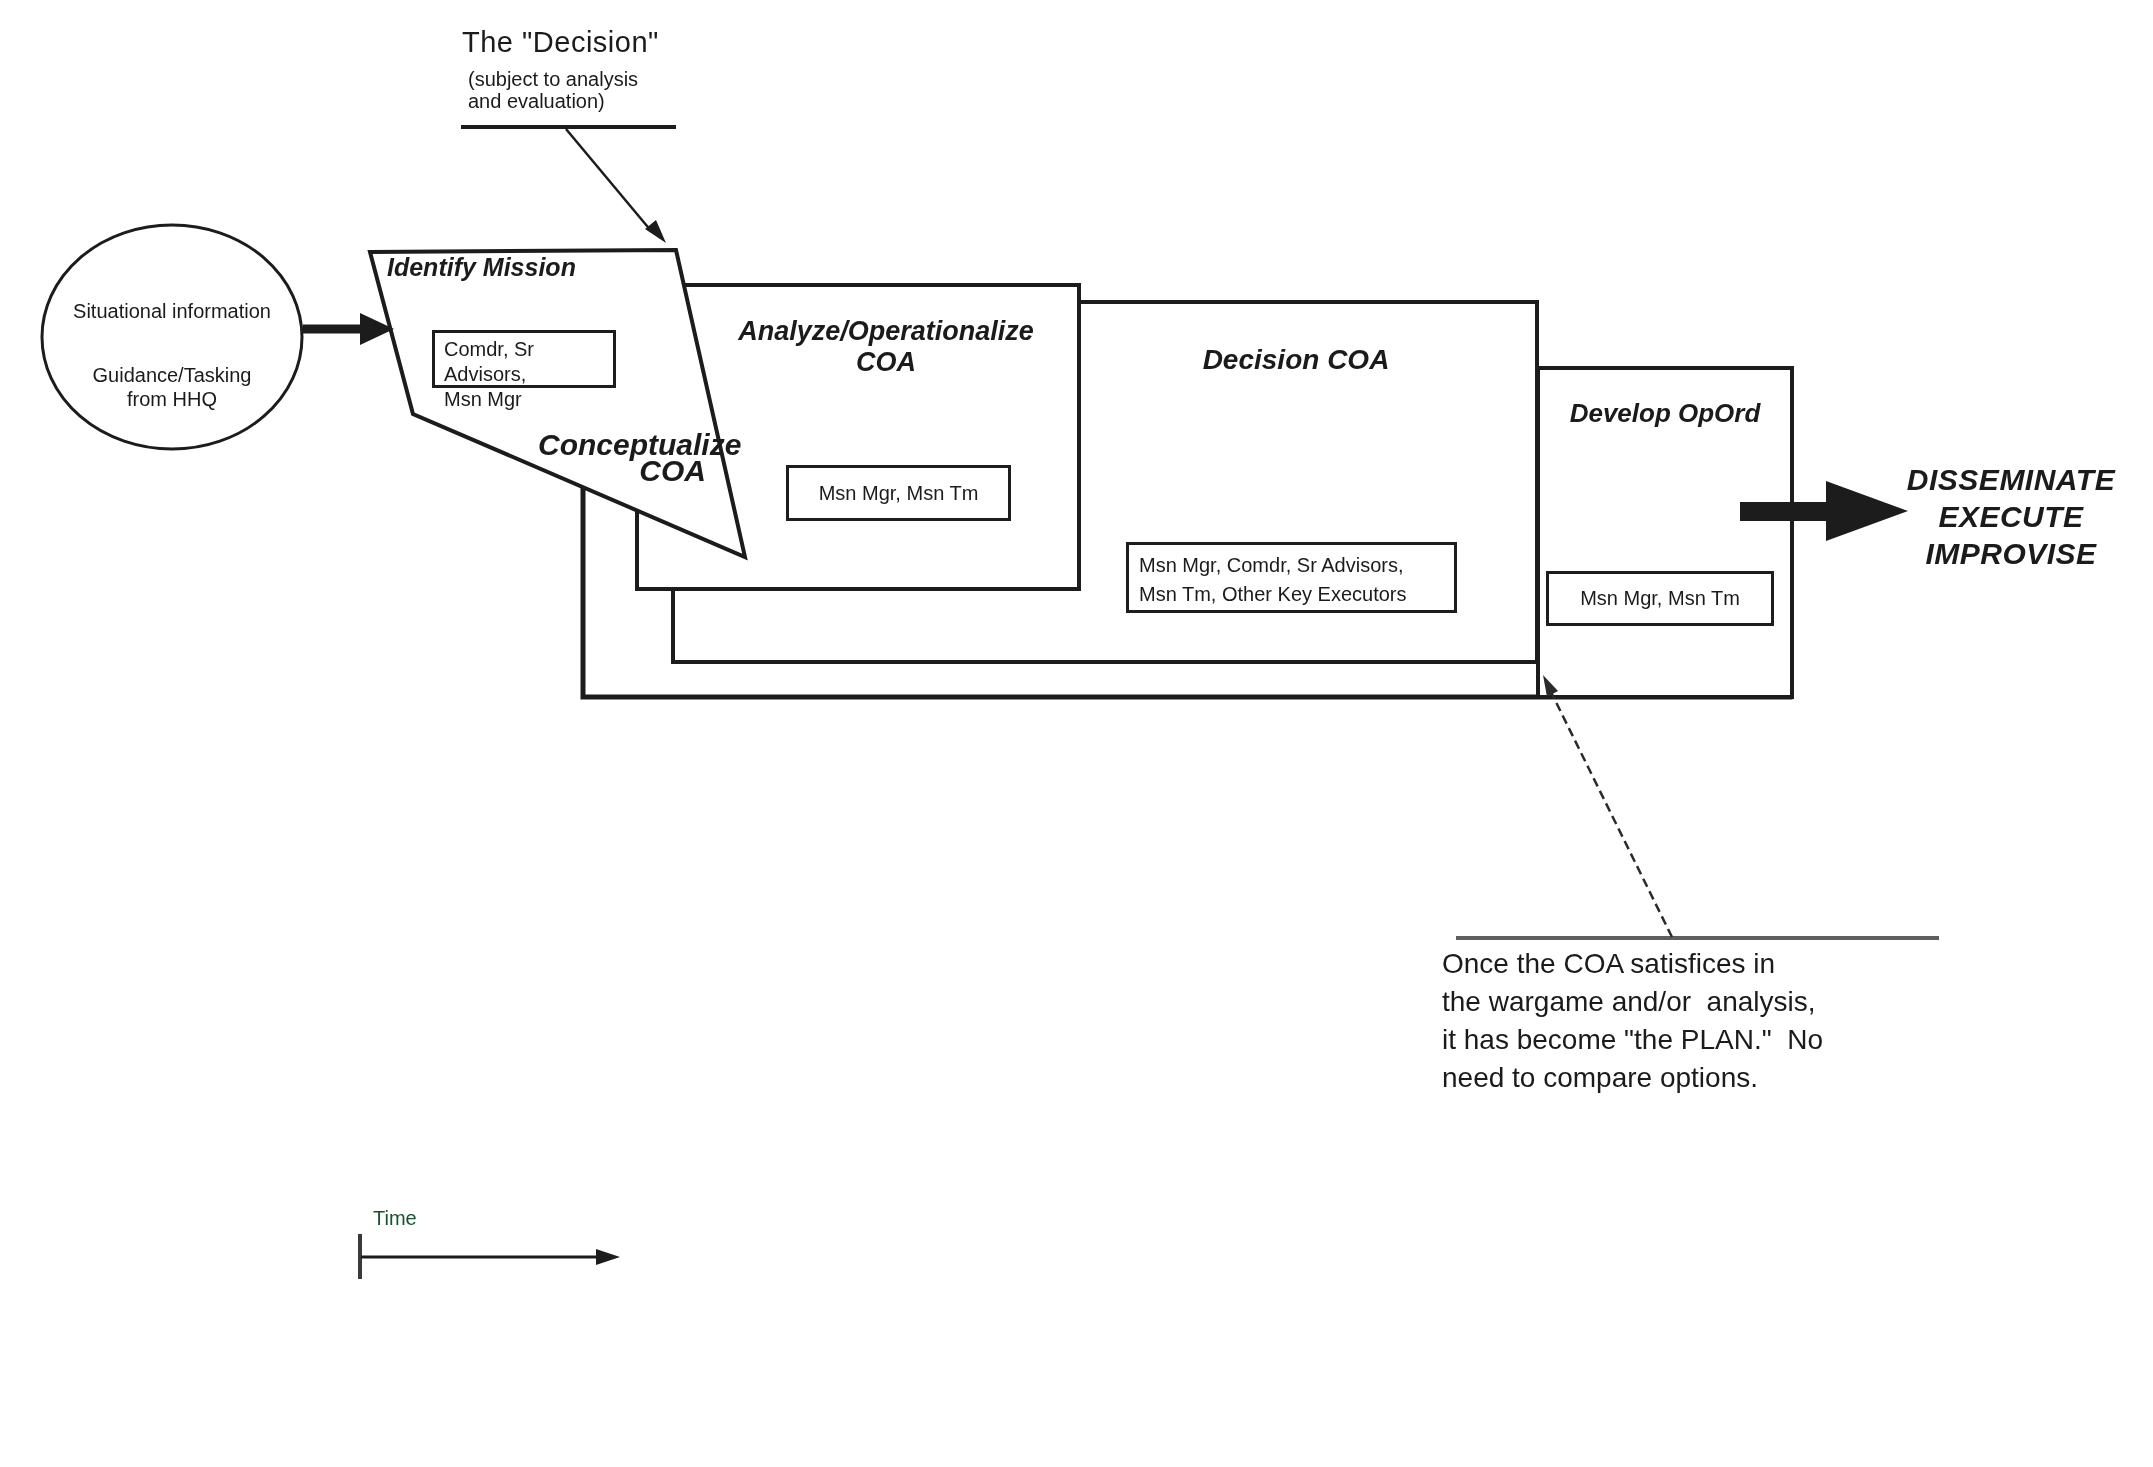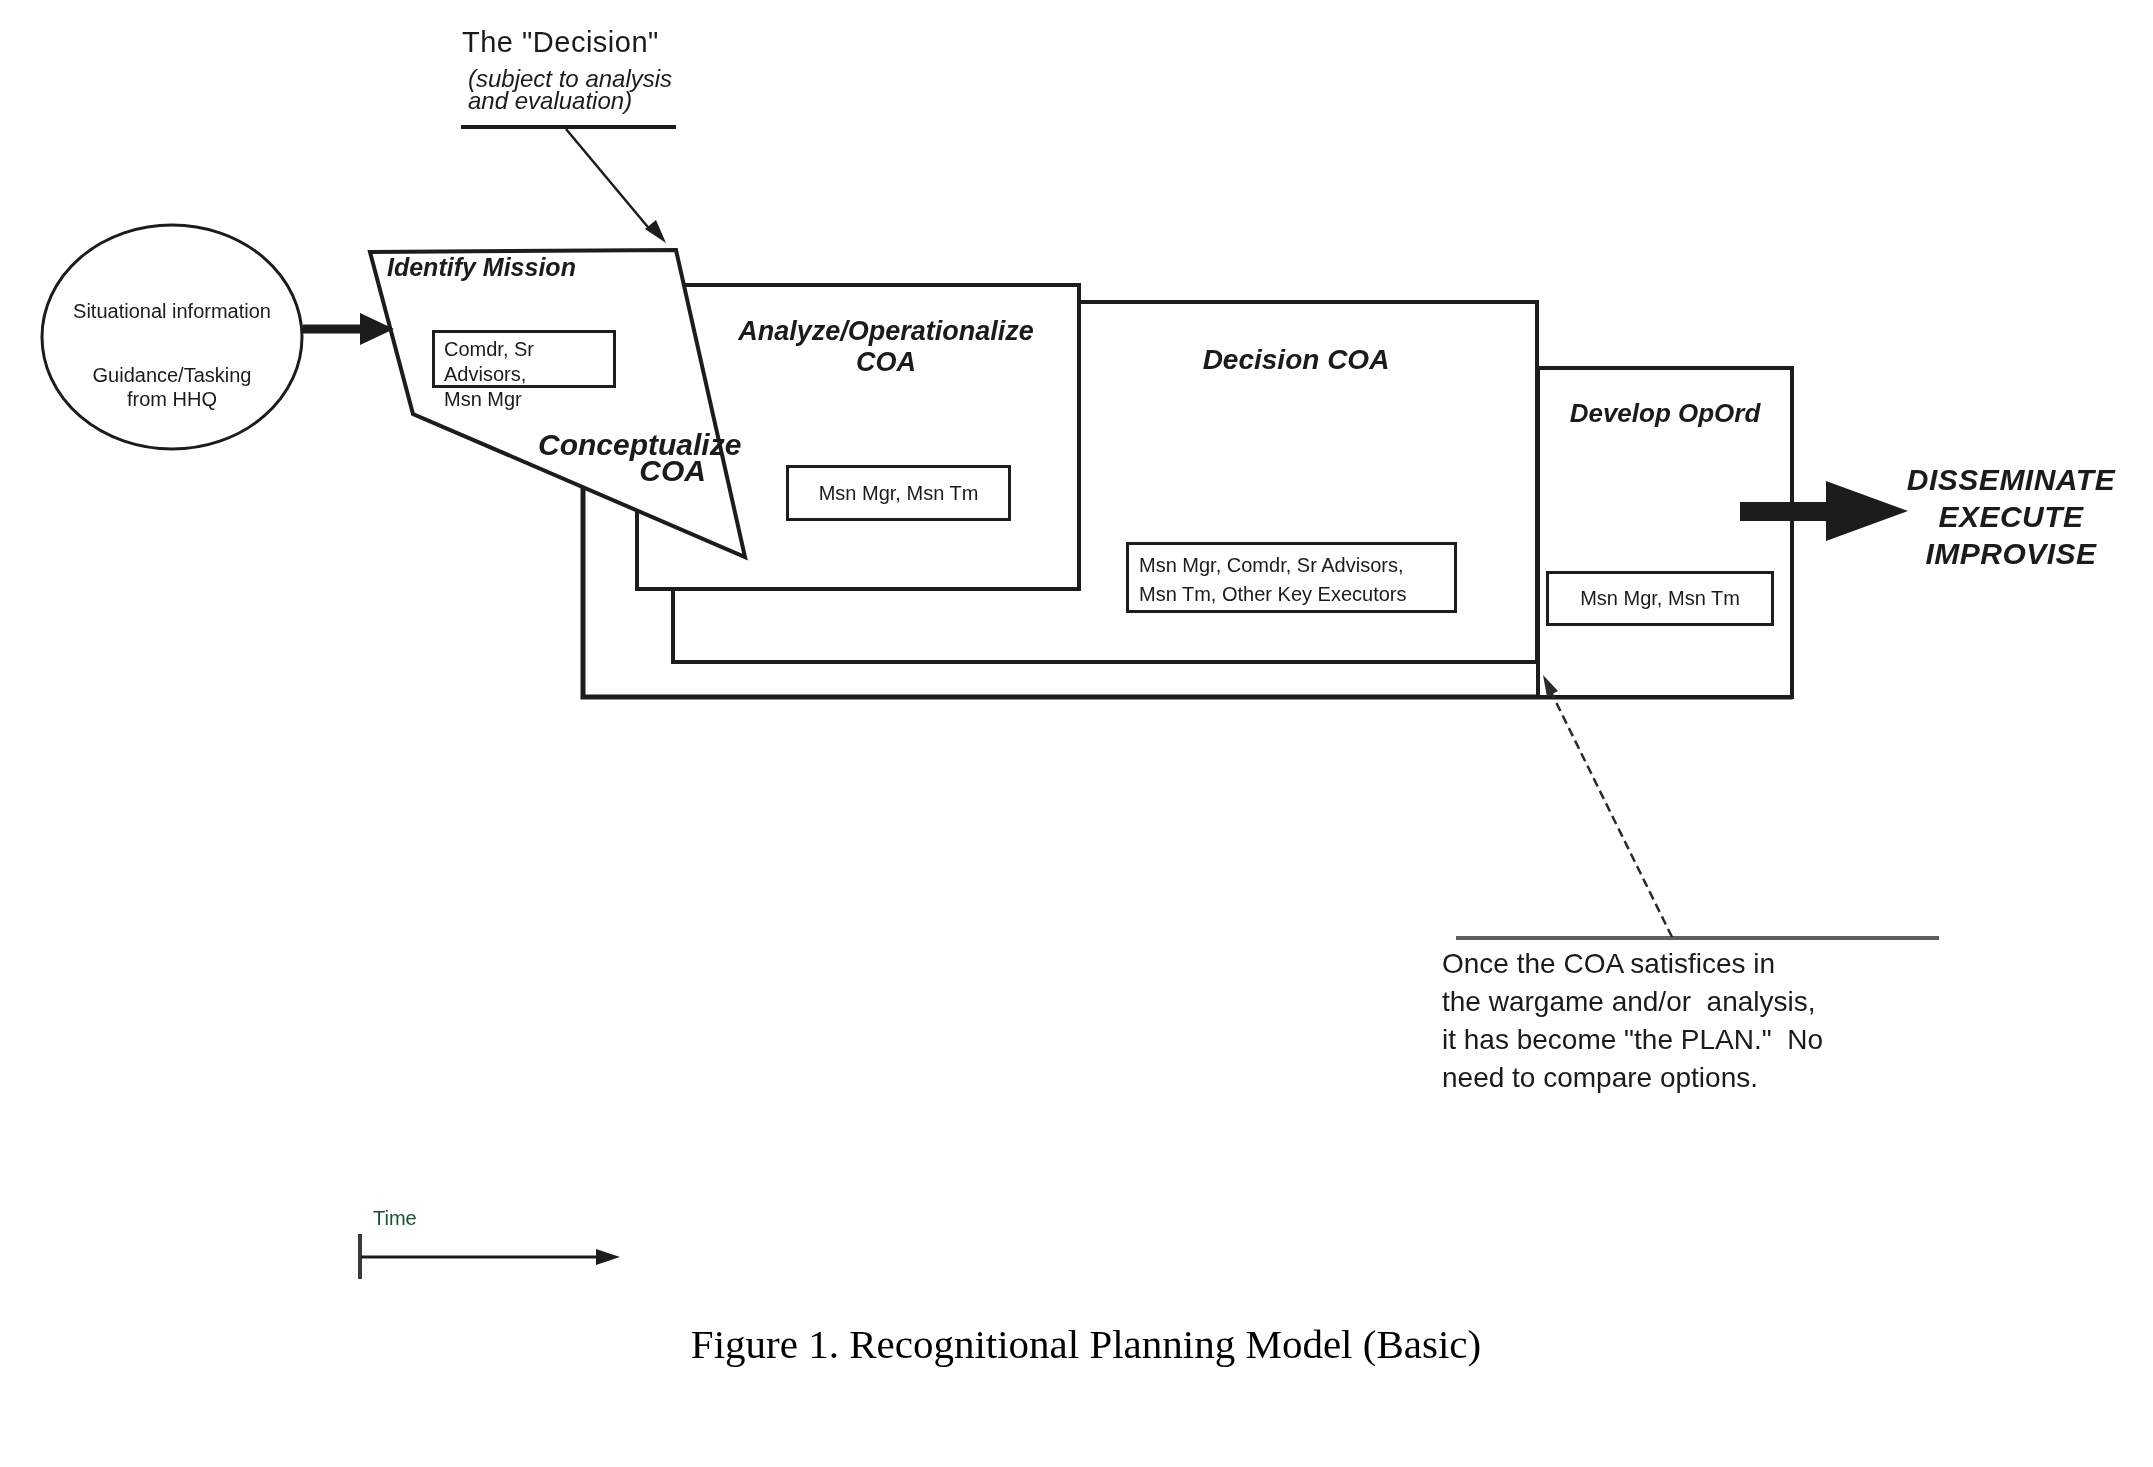--- a/index.html
+++ b/index.html
@@ -11,21 +11,21 @@
   .abs{position:absolute;}
   .pre{white-space:pre-wrap;}
   .ctr{transform:translateX(-50%);text-align:center;}
   .bi{font-weight:700;font-style:italic;}
   .ibox{
     position:absolute;border:3px solid #1d1d1d;background:#ffffff;
     font-size:20px;line-height:25px;color:#1b1b1b;box-sizing:border-box;
   }
   .ibox.center{display:flex;align-items:center;justify-content:center;}
   .decision-title{font-size:29px;letter-spacing:.5px;}
-  .decision-sub{font-size:24px;line-height:22px;font-style:italic;}
+  .decision-sub{font-size:20px;line-height:22px;}
   .ellipse-line{font-size:20px;line-height:24px;}
   .node-title{font-size:26px;}
   .plan-note{font-size:28px;line-height:38px;}
   .disseminate{font-size:30px;line-height:37px;letter-spacing:.5px;}
   .time-label{font-size:20px;color:#14532d;}
   .caption{font-family:"Liberation Serif",serif;font-size:41px;color:#000;}
 </style>
 </head>
 <body>
 
@@ -93,15 +93,14 @@
 EXECUTE
 IMPROVISE</div>
 
   <div class="abs plan-note pre" style="left:1442px;top:945px;">Once the COA satisfices in
 the wargame and/or  analysis,
 it has become "the PLAN."  No
 need to compare options.</div>
 
   <div class="abs time-label" style="left:373px;top:1207px;">Time</div>
 
-  <div class="abs ctr caption" style="left:1086px;top:1320px;">Figure 1. Recognitional Planning Model (Basic)</div>
 
 </div>
 
 </body></html>

